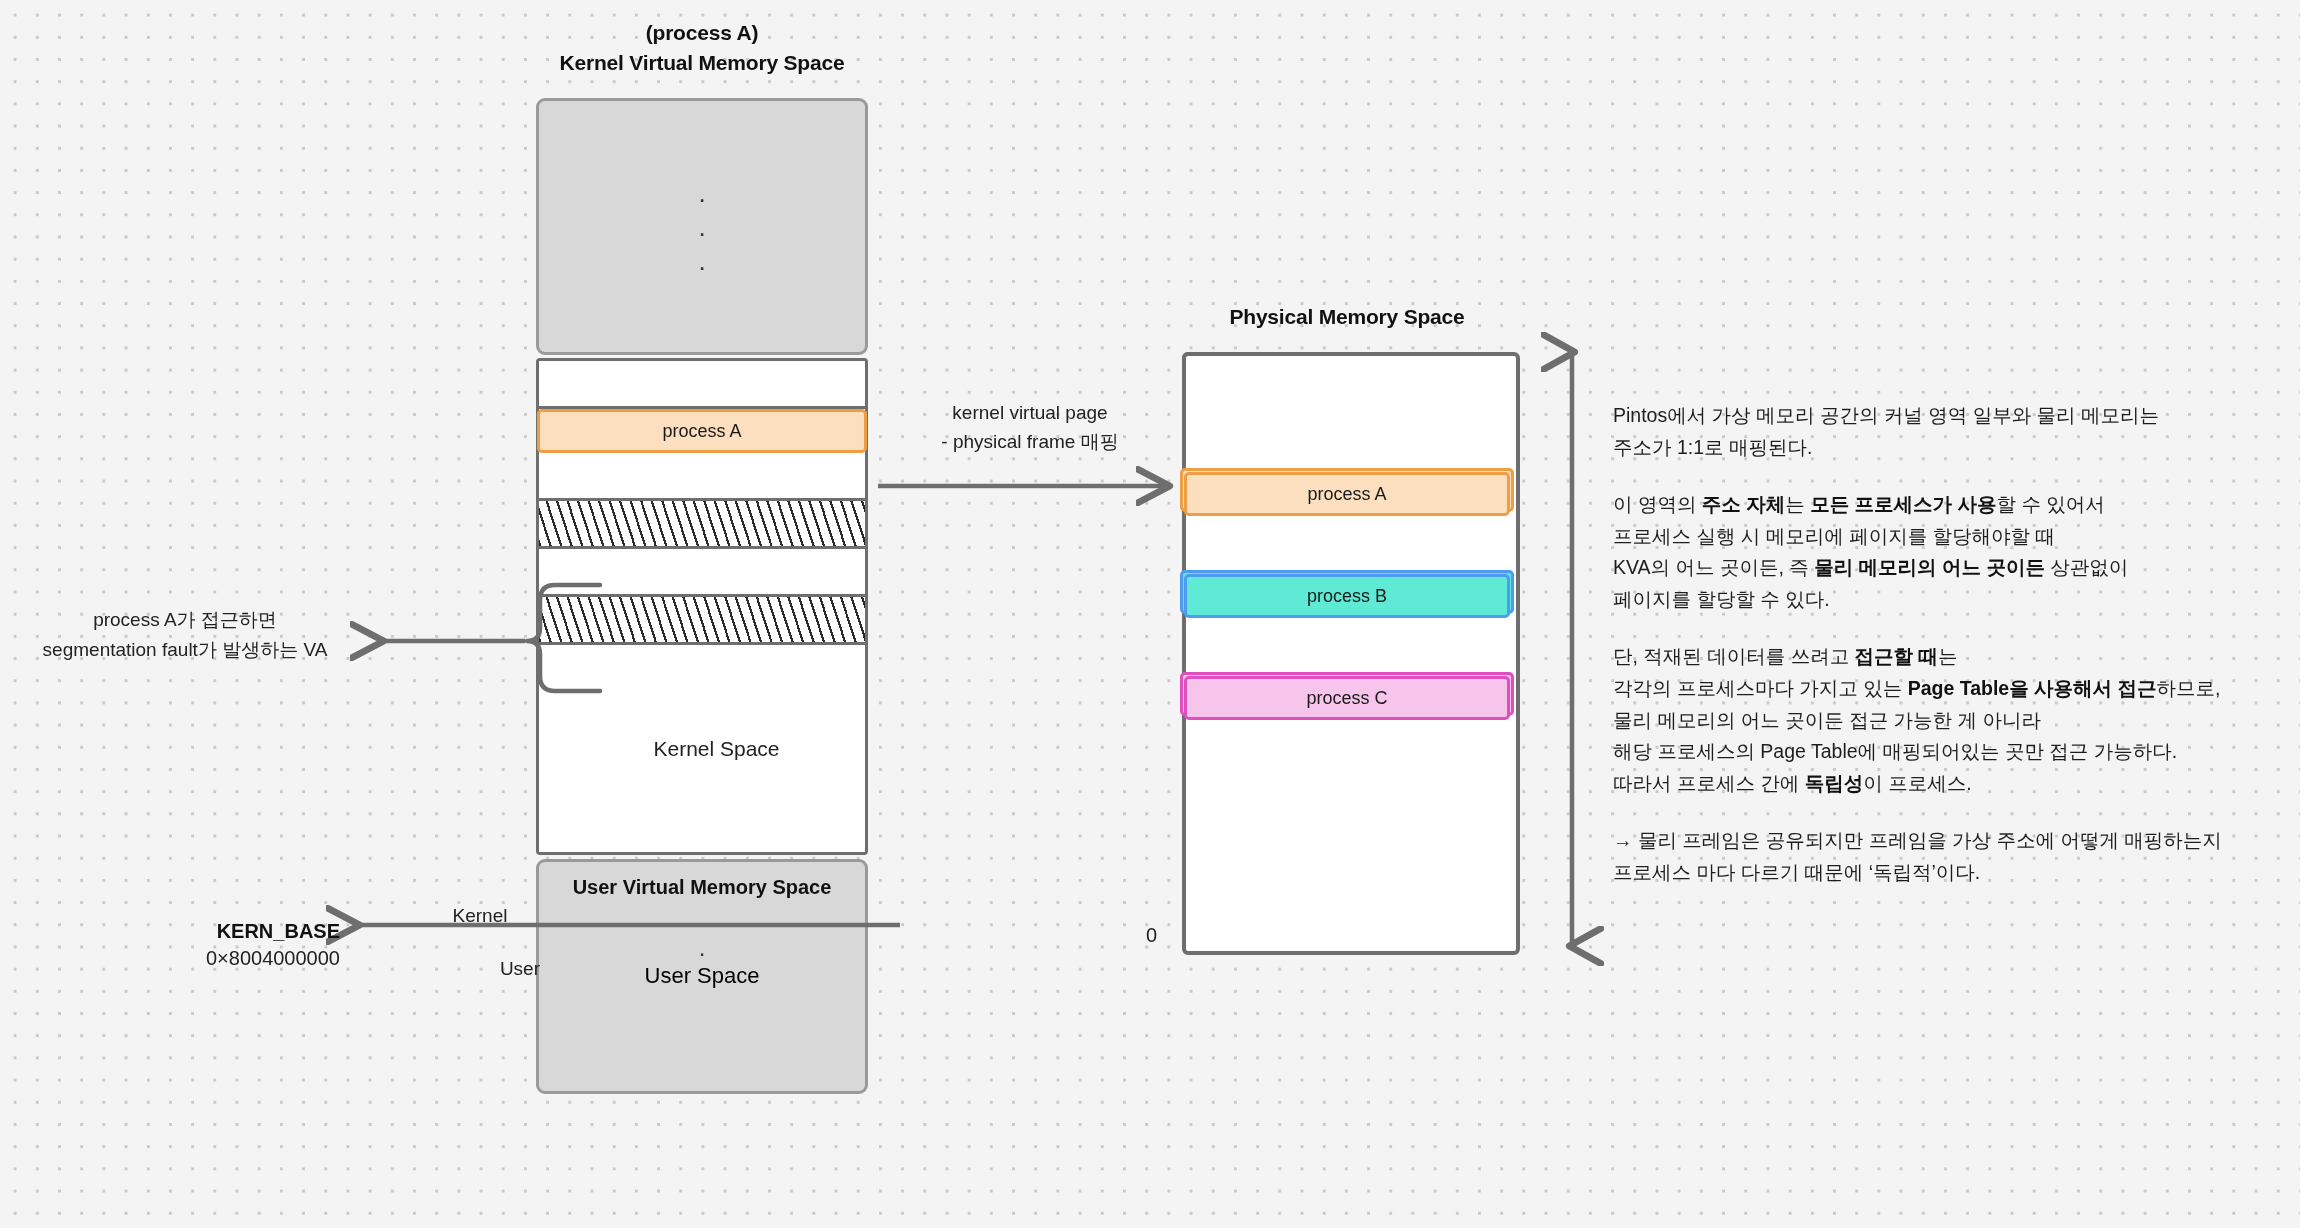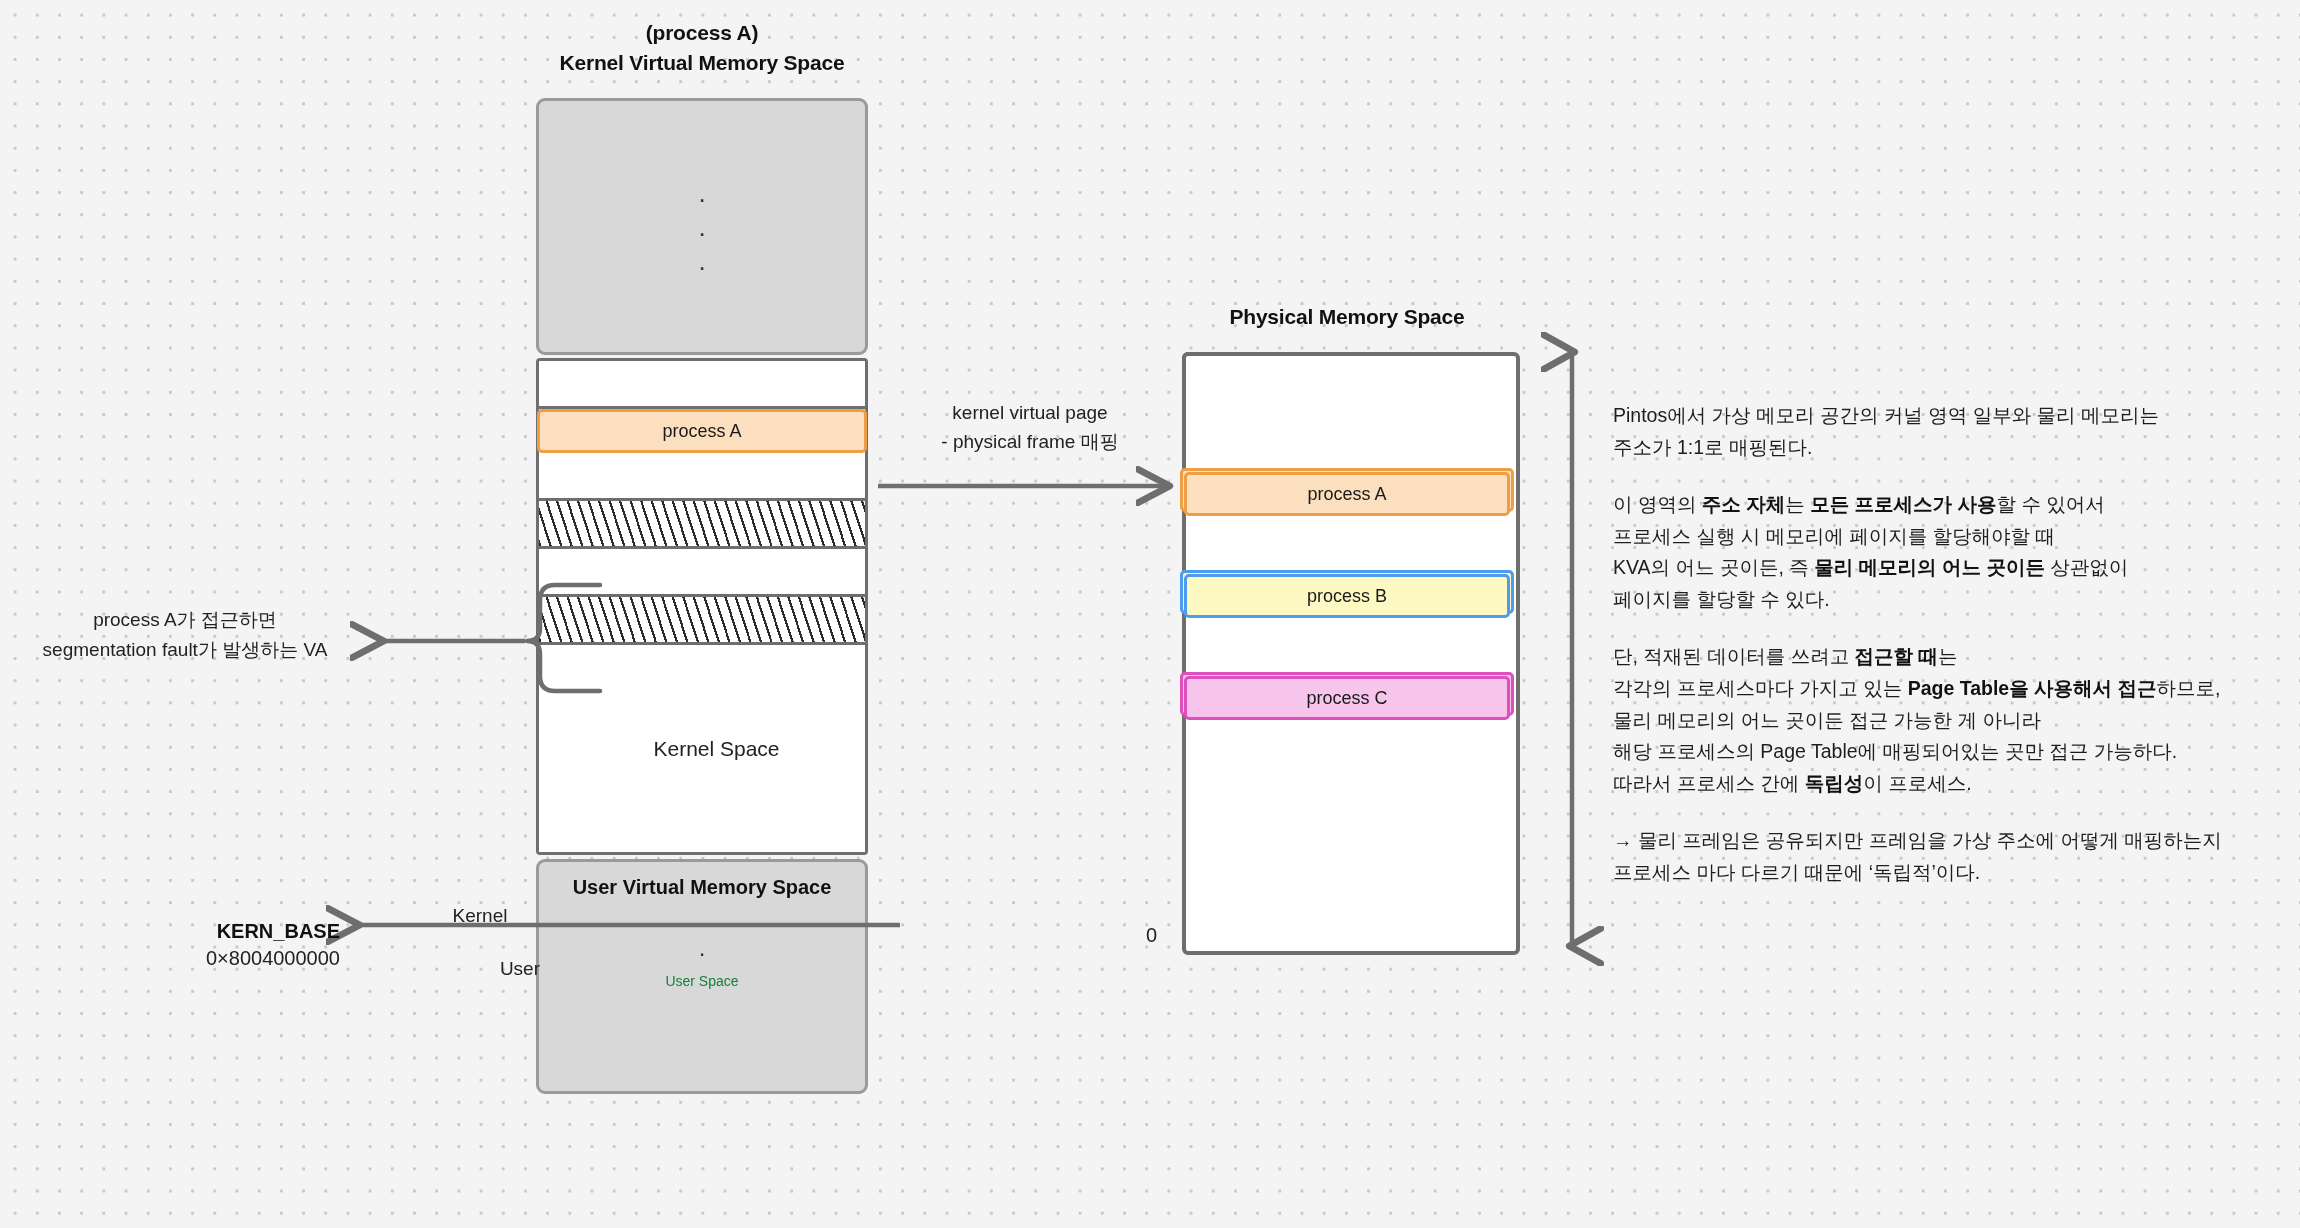--- a/index.html
+++ b/index.html
@@ -48,31 +48,31 @@
   }
   .row.kernelspace{height:210px;font-size:21px;padding-left:29px;}
   .row.last{border-bottom:3px solid #6e6e6e;}
 
   .proc{
     box-sizing:border-box;height:44px;margin:-1px -2px;width:calc(100% + 4px);
     display:flex;align-items:center;justify-content:center;
     border-radius:5px;font-size:18px;color:#1a1a1a;position:relative;z-index:3;text-align:center;
   }
   .proc-a{background:#fbdfbe;border:3px solid #ee9e44;}
-  .proc-b{background:#fef9c3;border:3px solid #4d9cf0;}
+  .proc-b{background:#5eead4;border:3px solid #4d9cf0;}
   .proc-c{background:#f7c4ec;border:3px solid #e050bc;}
 
   .blk-user{
     background:#d8d8d8;border:3px solid #9a9a9a;border-radius:9px;
     height:235px;padding-top:14px;box-sizing:border-box;text-align:center;
   }
   .uv-title{font-weight:bold;font-size:20px;color:#111;}
   .uv-dots{font-size:24px;line-height:30px;color:#333;margin-top:4px;}
   .uv-dots span{display:block;}
-  .uv-space{font-size:14px;color:#15803d;margin-top:10px;}
+  .uv-space{font-size:22px;color:#000000;margin-top:0;}
 
   
   #phys-col{left:1182px;top:352px;width:330px;}
   .phys-frame{
     box-sizing:border-box;width:330px;height:294px;
     border:4px solid #6e6e6e;border-radius:6px;background:#fff;position:relative;
   }
   .phys-inner{position:absolute;left:-2px;right:-2px;top:0;bottom:0;}
   .phys-slot{position:absolute;left:0;right:0;height:44px;}
 

